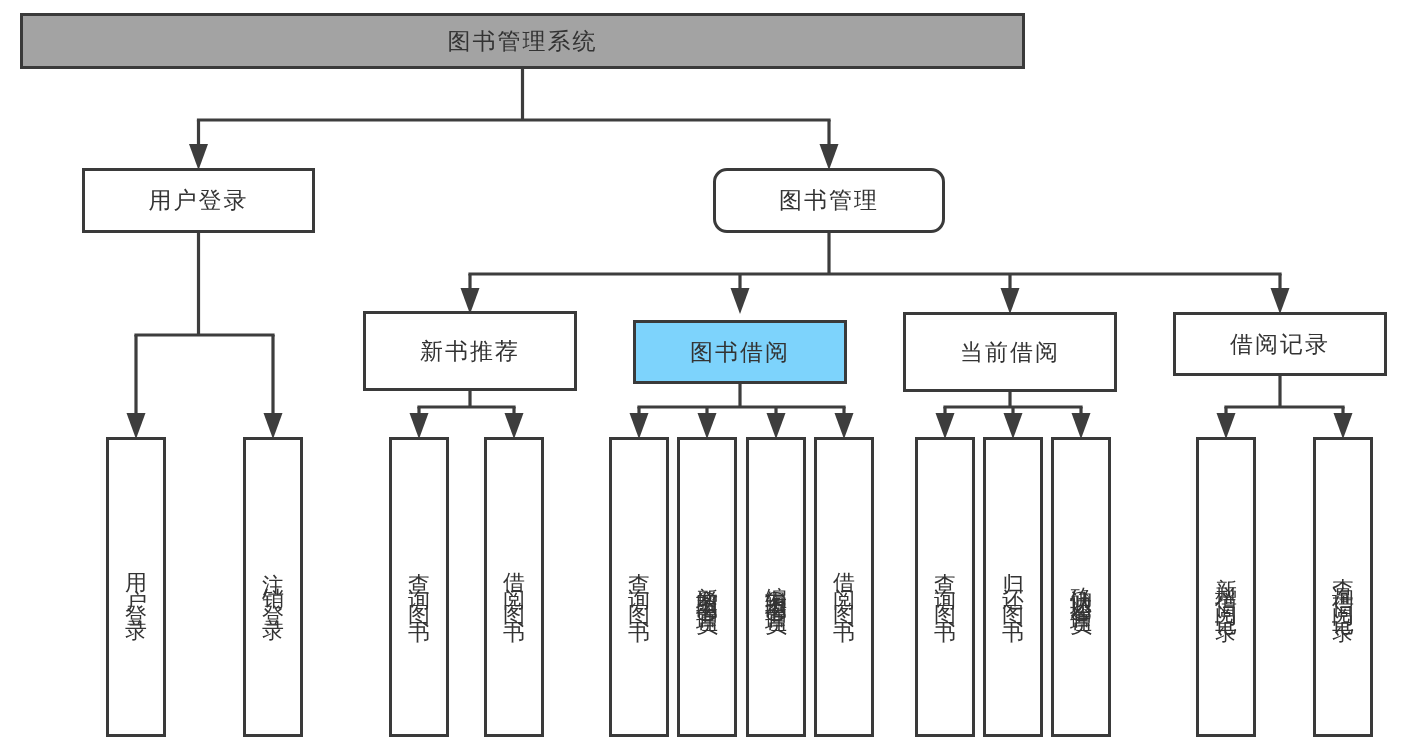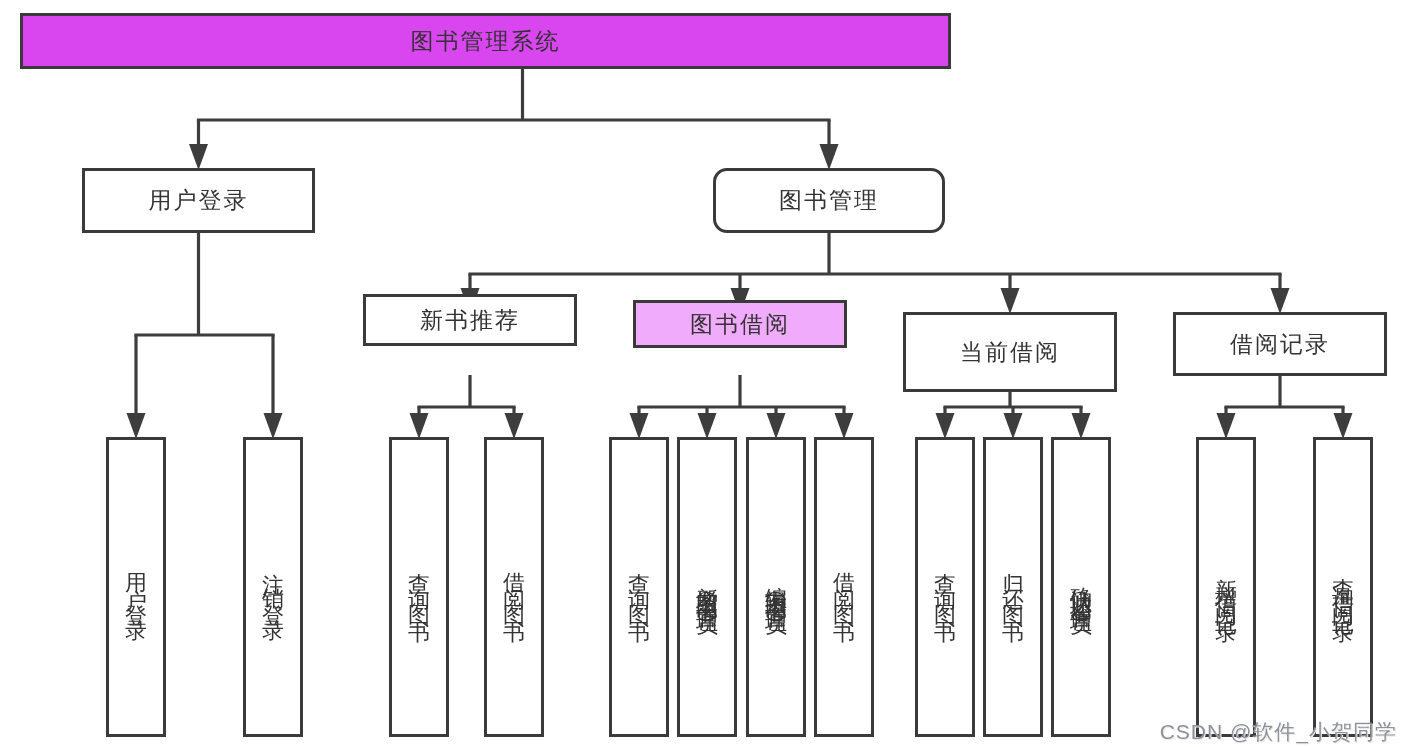--- a/index.html
+++ b/index.html
@@ -107,33 +107,33 @@
       <line x1="1081" y1="407" x2="1081" y2="423" stroke="#3d3d3d" stroke-width="3.2"></line>
       <polygon points="1071.5,413 1090.5,413 1081,439" fill="#3d3d3d"></polygon>
       <line x1="1280" y1="375" x2="1280" y2="407" stroke="#3d3d3d" stroke-width="3.2"></line>
       <line x1="1224.4" y1="407" x2="1344.6" y2="407" stroke="#3d3d3d" stroke-width="3.2"></line>
       <line x1="1226" y1="407" x2="1226" y2="423" stroke="#3d3d3d" stroke-width="3.2"></line>
       <polygon points="1216.5,413 1235.5,413 1226,439" fill="#3d3d3d"></polygon>
       <line x1="1343" y1="407" x2="1343" y2="423" stroke="#3d3d3d" stroke-width="3.2"></line>
       <polygon points="1333.5,413 1352.5,413 1343,439" fill="#3d3d3d"></polygon>
     </svg>
   <div id="nodes">
-      <div class="node h" style="left: 20px; top: 13px; width: 931px; height: 56px; border-color: rgb(58, 58, 58); background: #d946ef;">
+      <div class="node h" style="left: 20px; top: 13px; width: 1005px; height: 56px; border-color: rgb(58, 58, 58); background: #a3a3a3;">
         <span class="node-label">图书管理系统</span>
       </div>
       <div class="node h" style="left: 82px; top: 168px; width: 233px; height: 65px; border-color: rgb(58, 58, 58); background: rgb(255, 255, 255);">
         <span class="node-label">用户登录</span>
       </div>
       <div class="node h" style="left: 713px; top: 168px; width: 232px; height: 65px; border-color: rgb(58, 58, 58); background: rgb(255, 255, 255); border-radius: 14px;">
         <span class="node-label">图书管理</span>
       </div>
-      <div class="node h" style="left: 363px; top: 294px; width: 214px; height: 52px; border-color: rgb(58, 58, 58); background: rgb(255, 255, 255);">
+      <div class="node h" style="left: 363px; top: 311px; width: 214px; height: 80px; border-color: rgb(58, 58, 58); background: rgb(255, 255, 255);">
         <span class="node-label">新书推荐</span>
       </div>
-      <div class="node h" style="left: 633px; top: 300px; width: 214px; height: 48px; border-color: rgb(58, 58, 58); background: #f0abfc;">
+      <div class="node h" style="left: 633px; top: 320px; width: 214px; height: 64px; border-color: rgb(58, 58, 58); background: #7dd3fc;">
         <span class="node-label">图书借阅</span>
       </div>
       <div class="node h" style="left: 903px; top: 312px; width: 214px; height: 80px; border-color: rgb(58, 58, 58); background: rgb(255, 255, 255);">
         <span class="node-label">当前借阅</span>
       </div>
       <div class="node h" style="left: 1173px; top: 312px; width: 214px; height: 64px; border-color: rgb(58, 58, 58); background: rgb(255, 255, 255);">
         <span class="node-label">借阅记录</span>
       </div>
       <div class="node v" style="left: 106px; top: 437px; width: 60px; height: 300px; border-color: rgb(58, 58, 58); background: rgb(255, 255, 255);">
         <span class="node-label" style="letter-spacing: 16px;">用户登录</span>
@@ -168,14 +168,13 @@
       <div class="node v" style="left: 1051px; top: 437px; width: 60px; height: 300px; border-color: rgb(58, 58, 58); background: rgb(255, 255, 255);">
         <span class="node-label" style="letter-spacing: 4px;">确认归还（管理员）</span>
       </div>
       <div class="node v" style="left: 1196px; top: 437px; width: 60px; height: 300px; border-color: rgb(58, 58, 58); background: rgb(255, 255, 255);">
         <span class="node-label" style="letter-spacing: 9px;">新增借阅记录</span>
       </div>
       <div class="node v" style="left: 1313px; top: 437px; width: 60px; height: 300px; border-color: rgb(58, 58, 58); background: rgb(255, 255, 255);">
         <span class="node-label" style="letter-spacing: 9px;">查询借阅记录</span>
       </div>
     </div>
-  <div id="watermark">CSDN @软件_小贺同学</div>
 </div>
 
 </body></html>

